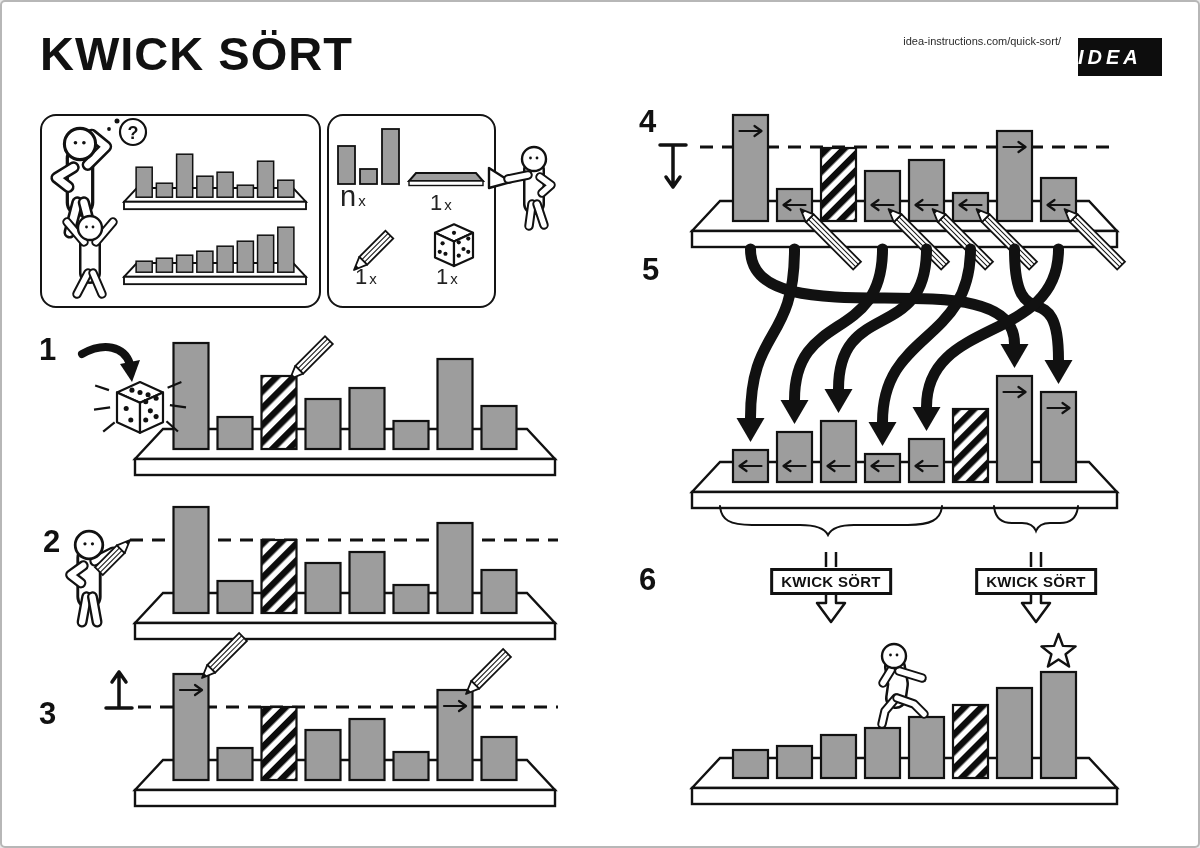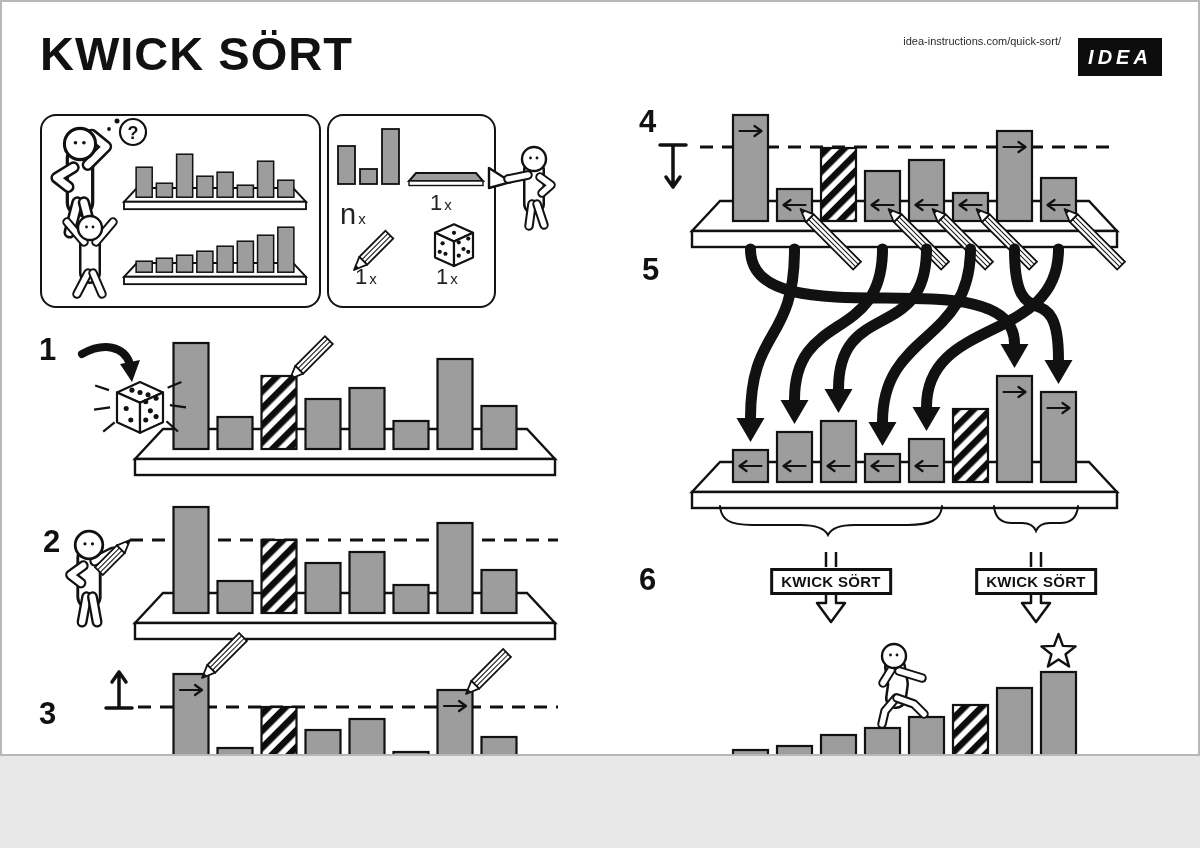--- a/index.html
+++ b/index.html
@@ -1,24 +1,24 @@
 <!DOCTYPE html>
 <html><head>
 <meta charset="utf-8">
 <style>
   html,body{margin:0;padding:0;background:#e8e8e8;}
-  .page{position:relative;width:1200px;height:756px;background:#ffffff;border:2px solid #b7b7b7;
-        border-radius:0;box-sizing:border-box;overflow:hidden;
+  .page{position:relative;width:1200px;height:848px;background:#ffffff;border:2px solid #b7b7b7;
+        border-radius:5px;box-sizing:border-box;overflow:hidden;
         font-family:"Liberation Sans",sans-serif;}
   .title{position:absolute;left:38px;top:24px;font-size:47px;font-weight:bold;letter-spacing:1px;
          color:#111;z-index:10;}
   .credits{position:absolute;right:137px;top:32px;text-align:right;font-size:11px;color:#2b2b2b;
            line-height:1.35;z-index:10;}
   .logo{position:absolute;left:1076px;top:36px;width:84px;height:38px;background:#0d0d0d;color:#fff;
-        display:flex;align-items:center;justify-content:center;font-weight:bold;font-style:italic;
+        display:flex;align-items:center;font-weight:bold;font-style:italic;
         font-size:20px;letter-spacing:4px;z-index:10;}
   .panel{position:absolute;border:2.5px solid #141414;border-radius:16px;background:#fff;z-index:1;}
   #panelA{left:38px;top:112px;width:277px;height:190px;}
   #panelB{left:325px;top:112px;width:165px;height:190px;}
   .stepnum{position:absolute;font-size:31px;font-weight:bold;color:#111;z-index:10;}
   .plabel{position:absolute;color:#222;z-index:10;}
   .plabel .big{font-size:29px;}
   .plabel .num{font-size:22px;}
   .plabel .small{font-size:15px;padding-left:2px;}
   .ksbox{position:absolute;top:566px;transform:translateX(-50%);border:3px solid #111;background:#fff;
@@ -41,21 +41,21 @@
   <div class="panel" id="panelA"></div>
   <div class="panel" id="panelB"></div>
 
   <div class="stepnum" style="left:37px;top:330px">1</div>
   <div class="stepnum" style="left:41px;top:522px">2</div>
   <div class="stepnum" style="left:37px;top:694px">3</div>
   <div class="stepnum" style="left:637px;top:102px">4</div>
   <div class="stepnum" style="left:640px;top:250px">5</div>
   <div class="stepnum" style="left:637px;top:560px">6</div>
 
-  <div class="plabel" style="left:338px;top:196px"><span class="big">n</span><span class="small">x</span></div>
+  <div class="plabel" style="left:338px;top:178px"><span class="big">n</span><span class="small">x</span></div>
   <div class="plabel" style="left:428px;top:188px"><span class="num">1</span><span class="small">x</span></div>
   <div class="plabel" style="left:353px;top:262px"><span class="num">1</span><span class="small">x</span></div>
   <div class="plabel" style="left:434px;top:262px"><span class="num">1</span><span class="small">x</span></div>
 
   <div class="ksbox" style="left:829px">KWICK SÖRT</div>
   <div class="ksbox" style="left:1034px">KWICK SÖRT</div>
 
   <svg id="art" class="overlay" width="1200" height="848">
       <defs>
         <pattern id="hatch" width="12" height="12" patternUnits="userSpaceOnUse" patternTransform="rotate(45)">

